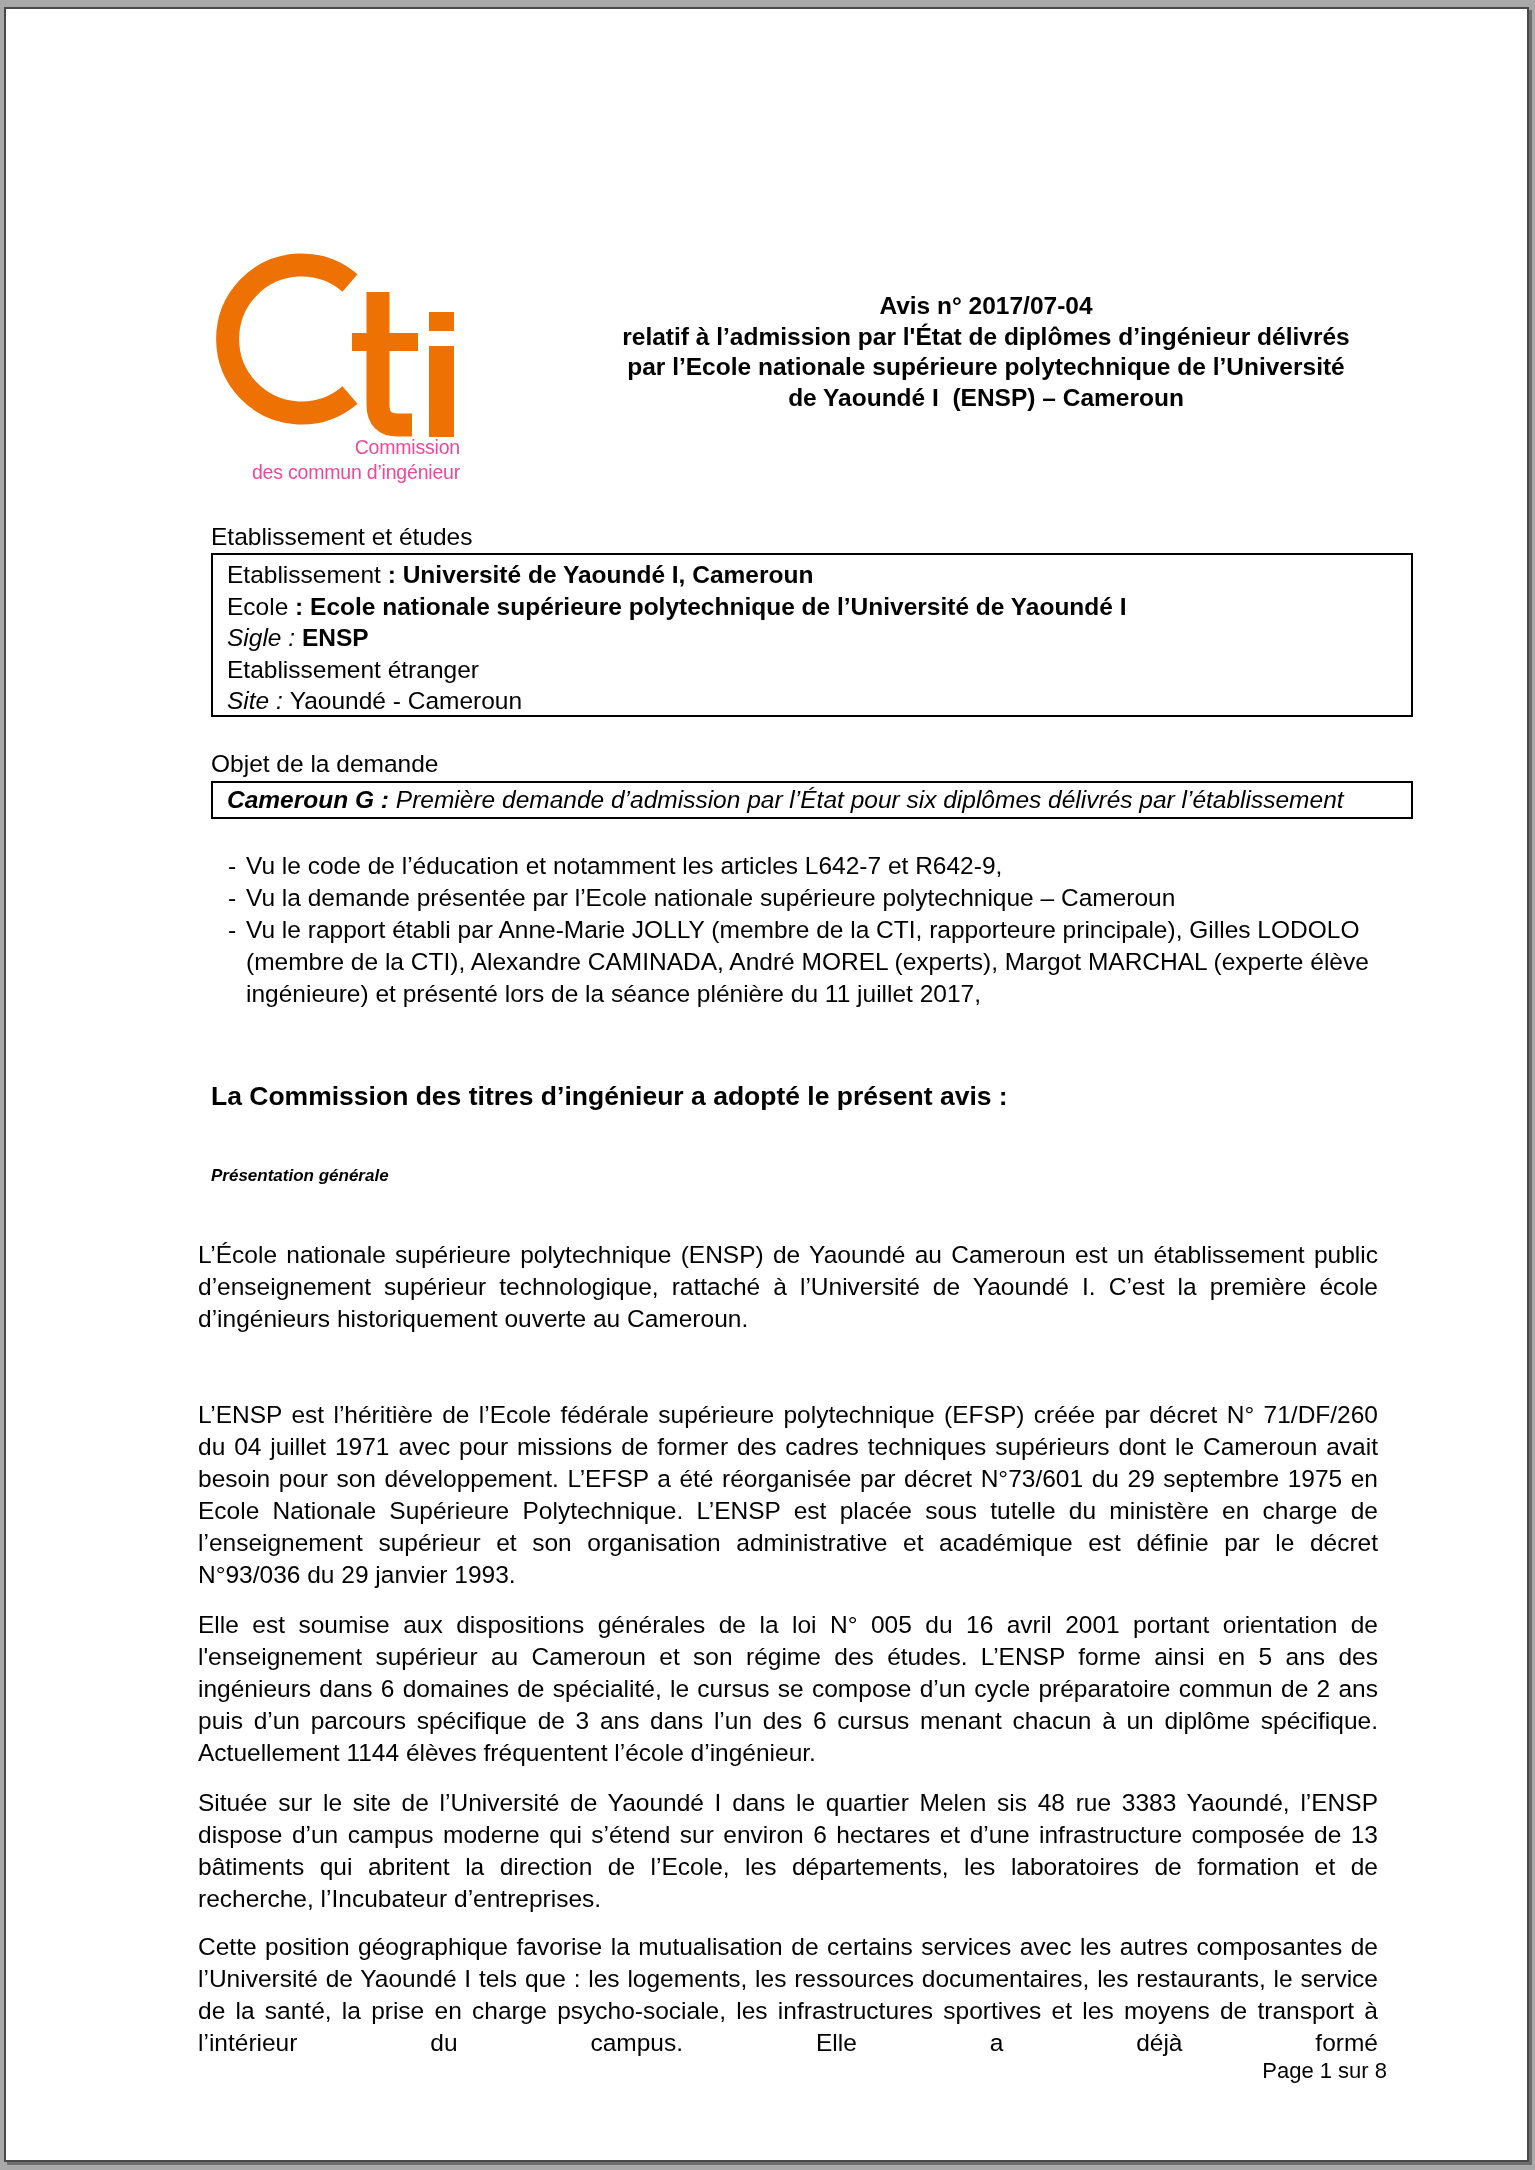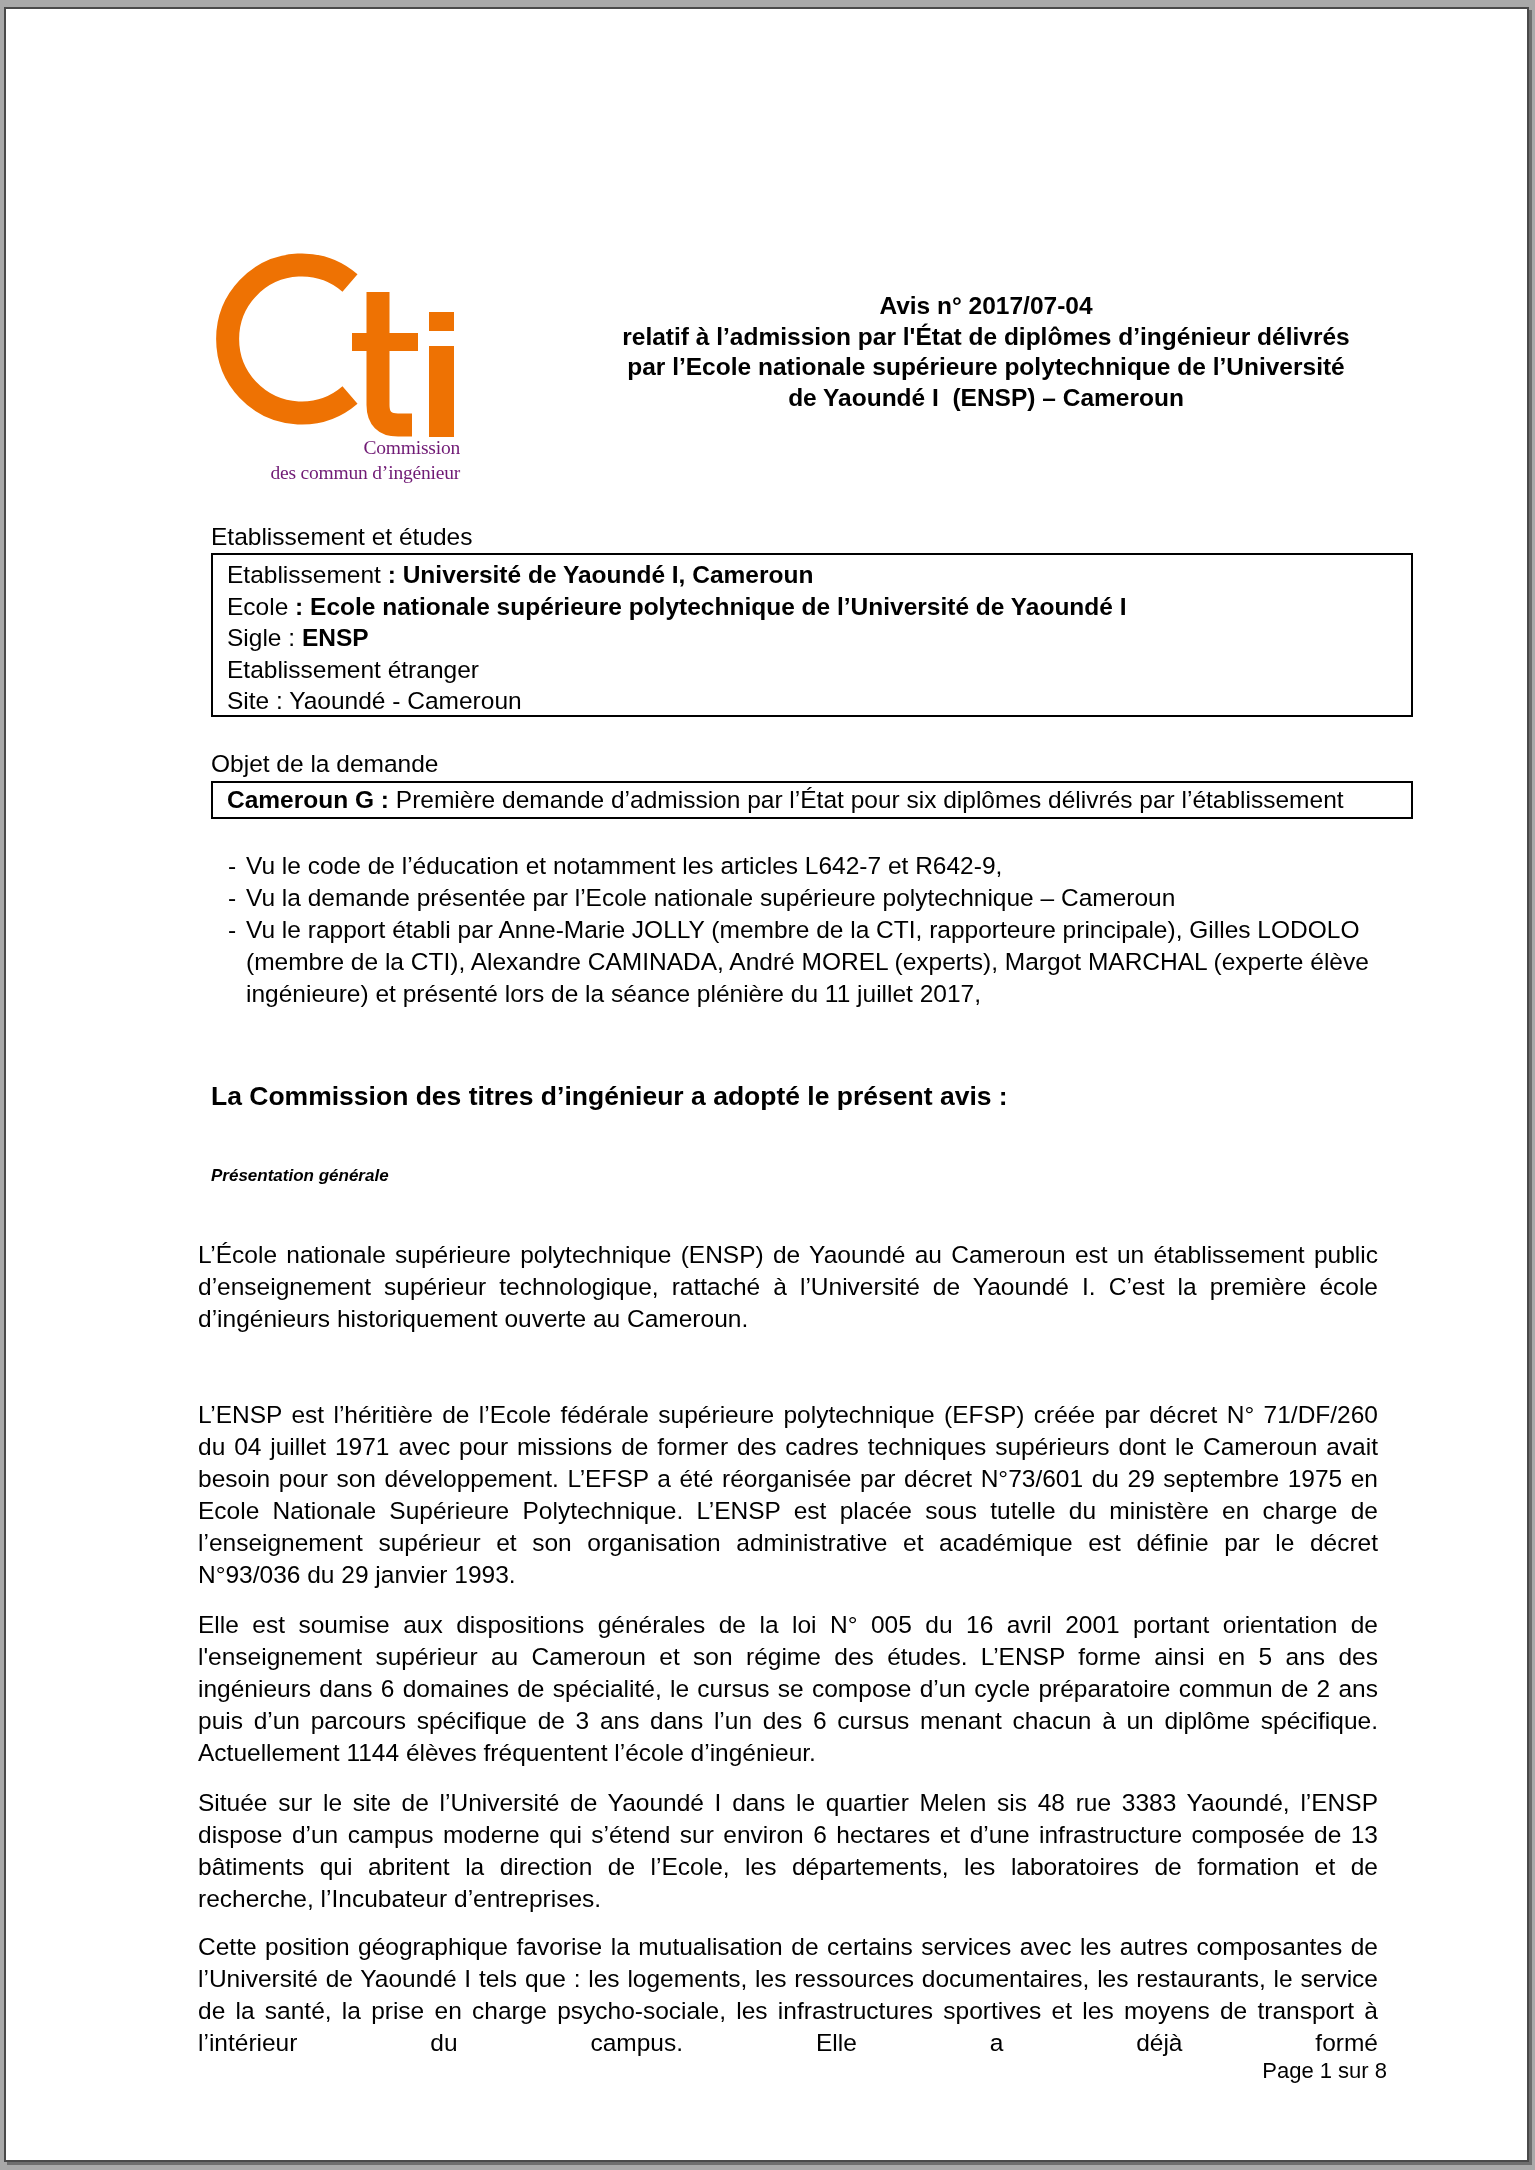--- a/index.html
+++ b/index.html
@@ -23,24 +23,24 @@
     box-shadow: 3px 3px 0 #6e6e6e;
   }
   .abs { position: absolute; }
 
   
   .logo { left: 206px; top: 240px; width: 260px; height: 240px; }
   .logo svg { display: block; }
   .logo-caption {
     position: absolute; right: 12px; top: 186px;
     text-align: right;
-    color: #701a75;
+    color: #ec4899;
     font-size: 19.5px;
     line-height: 25px;
-    font-family: Liberation Serif, serif;
+    font-family: Liberation Sans, sans-serif;
     letter-spacing: -0.2px;
   }
 
   
   .title-block {
     left: 560px; top: 282px; width: 840px;
     text-align: center;
     font-weight: bold;
     font-size: 24.5px;
     line-height: 30.5px;
@@ -51,21 +51,21 @@
   .section-label { left: 205px; }
   .box {
     position: absolute;
     left: 205px; width: 1202px;
     border: 2px solid #000;
     box-sizing: border-box;
   }
   .box1 { top: 544px; height: 164px; padding: 4px 0 0 14px; line-height: 31.5px; }
   .box2 { top: 772px; height: 38px; padding: 1px 0 0 14px; line-height: 32px; }
   .b { font-weight: bold; }
-  .i { }
+  .i { font-style: italic; }
 
   .vu-list { left: 222px; top: 841px; width: 1170px; }
   .vu-item { display: flex; }
   .vu-dash { width: 18px; flex: none; }
   .vu-text { flex: 1; }
 
   .adopted { left: 205px; top: 1071px; font-weight: bold; font-size: 26.5px; line-height: 32px; }
   .subheading { left: 205px; top: 1151px; font-weight: bold; font-style: italic; font-size: 17px; line-height: 32px; }
 
   .para {

